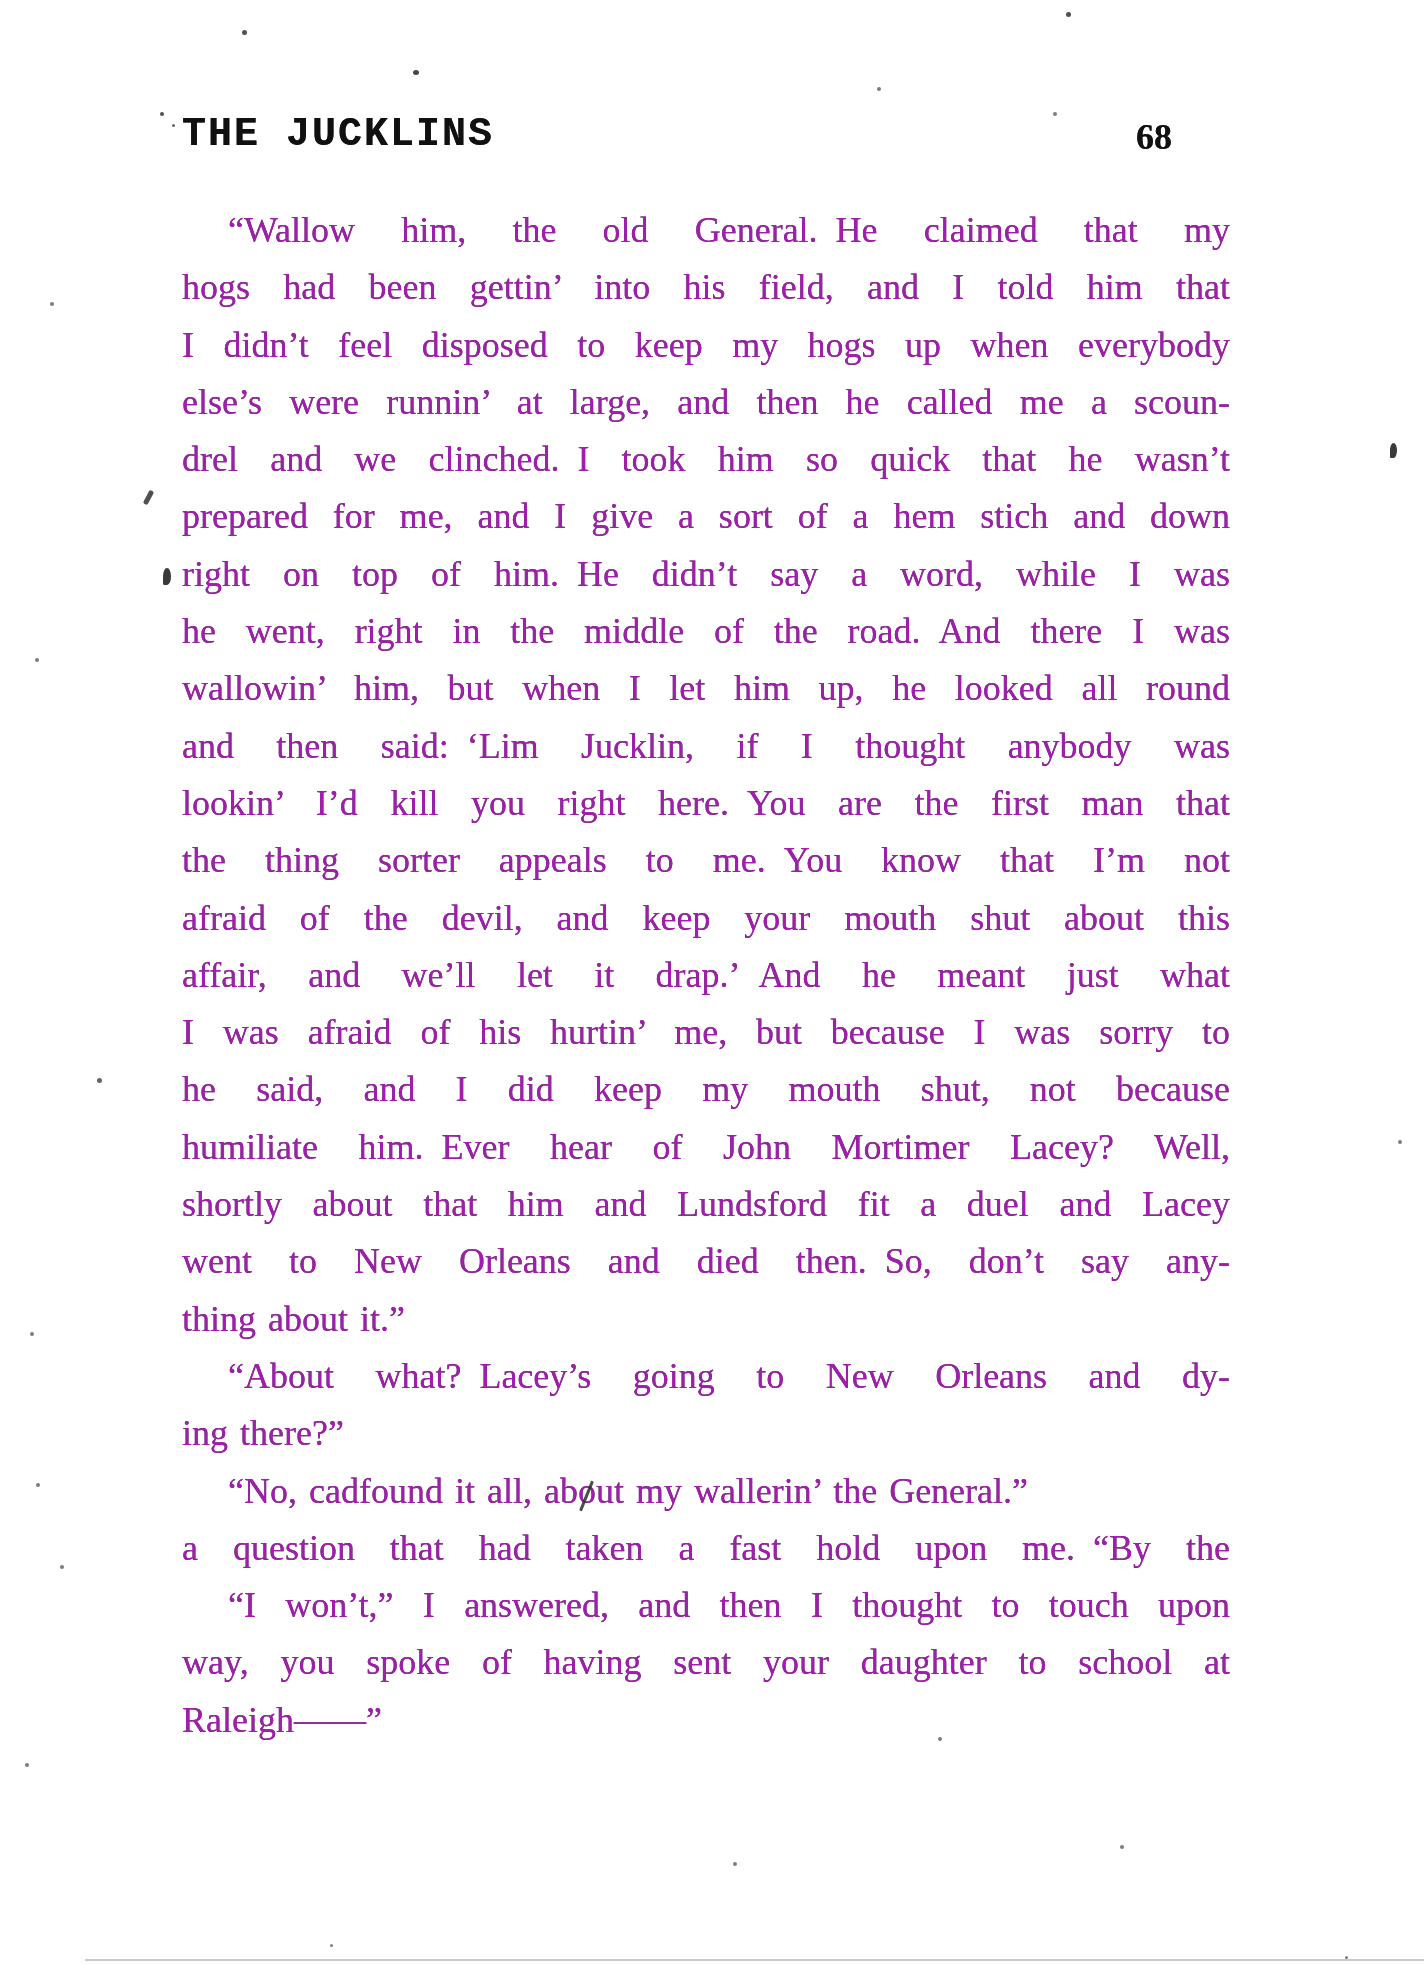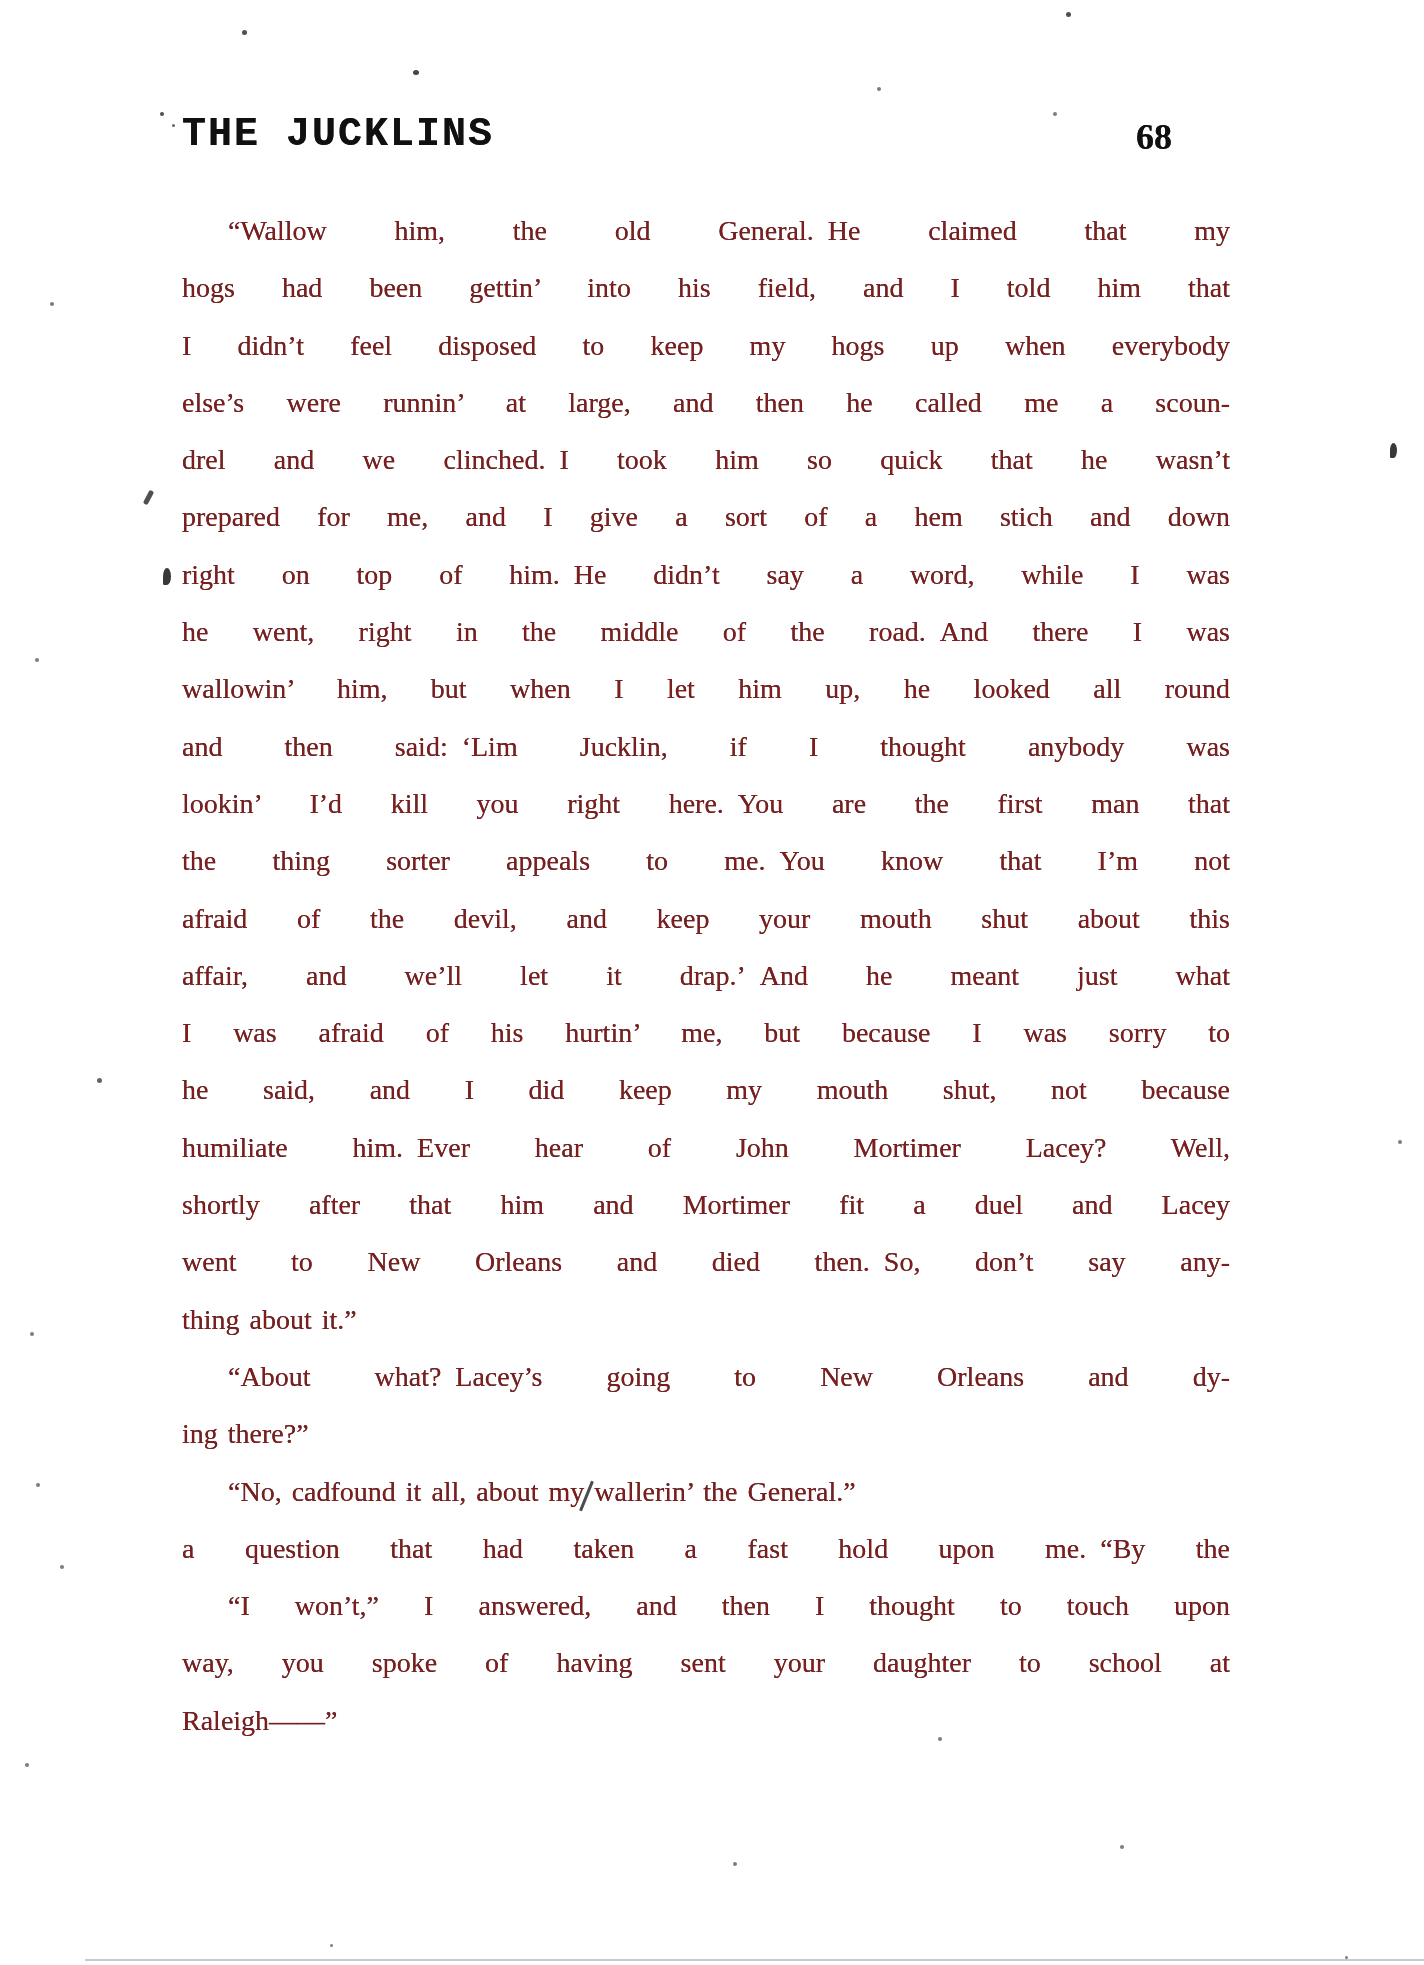--- a/index.html
+++ b/index.html
@@ -39,25 +39,25 @@
   }
   .text-block {
     position: absolute;
     left: 182px;
     top: 202px;
     width: 1048px;
   }
   .line {
     height: 57.3px;
     line-height: 57.3px;
-    font-size: 28px;
+    font-size: 36px;
     word-spacing: 3px;
     text-align: justify;
     text-align-last: justify;
-    color: #7f1d1d;
+    color: #a21caf;
     text-shadow: 0 0 0.6px rgba(10,10,10,0.75);
     overflow: visible;
     white-space: normal;
   }
   .line.indent { padding-left: 46px; }
   .line.last { text-align-last: left; }
   .artifact {
     position: absolute;
     background: #242424;
     border-radius: 50%;
@@ -88,21 +88,21 @@
       <div class="line">he went, right in the middle of the road. And there I was</div>
       <div class="line">wallowin’ him, but when I let him up, he looked all round</div>
       <div class="line">and then said: ‘Lim Jucklin, if I thought anybody was</div>
       <div class="line">lookin’ I’d kill you right here. You are the first man that</div>
       <div class="line">the thing sorter appeals to me. You know that I’m not</div>
       <div class="line">afraid of the devil, and keep your mouth shut about this</div>
       <div class="line">affair, and we’ll let it drap.’ And he meant just what</div>
       <div class="line">I was afraid of his hurtin’ me, but because I was sorry to</div>
       <div class="line">he said, and I did keep my mouth shut, not because</div>
       <div class="line">humiliate him. Ever hear of John Mortimer Lacey? Well,</div>
-      <div class="line">shortly after that him and Mortimer fit a duel and Lacey</div>
+      <div class="line">shortly about that him and Lundsford fit a duel and Lacey</div>
       <div class="line">went to New Orleans and died then. So, don’t say any-</div>
       <div class="line last">thing about it.”</div>
       <div class="line indent">“About what? Lacey’s going to New Orleans and dy-</div>
       <div class="line last">ing there?”</div>
       <div class="line indent last">“No, cadfound it all, about my wallerin’ the General.”</div>
       <div class="line">a question that had taken a fast hold upon me. “By the</div>
       <div class="line indent">“I won’t,” I answered, and then I thought to touch upon</div>
       <div class="line">way, you spoke of having sent your daughter to school at</div>
       <div class="line last">Raleigh——”</div>
     </div>

